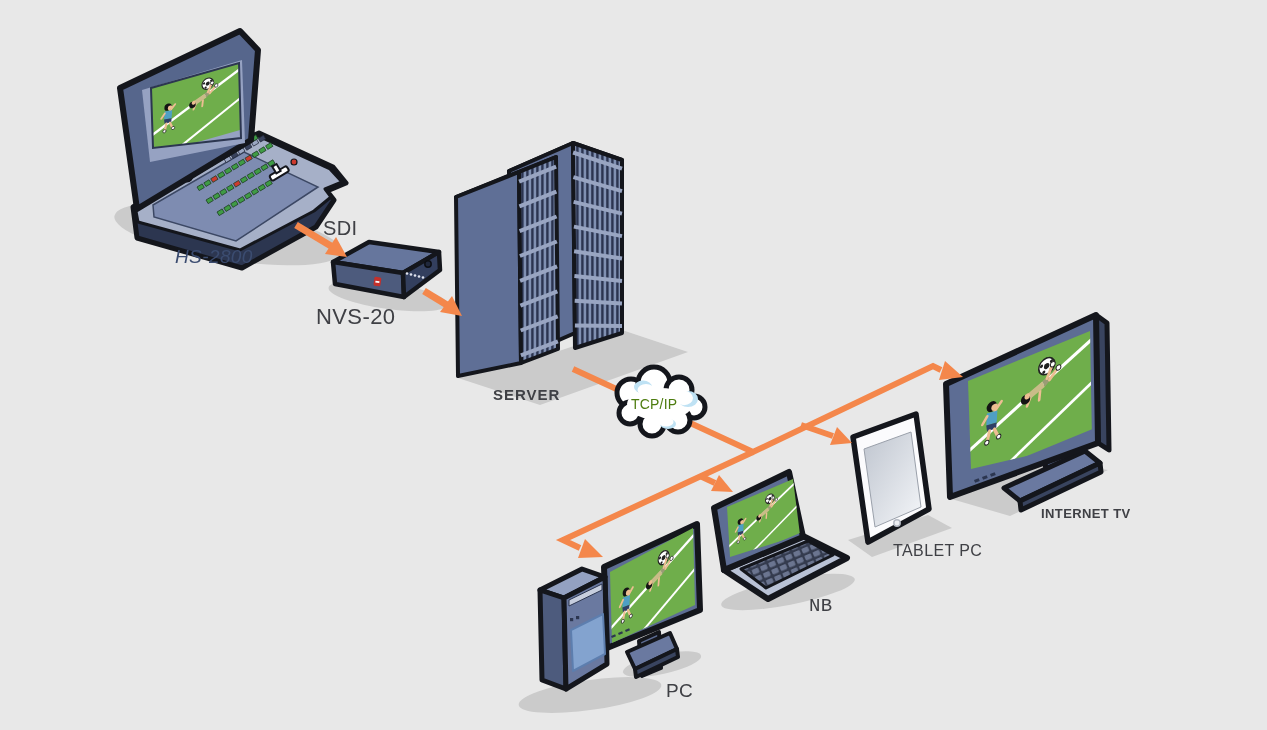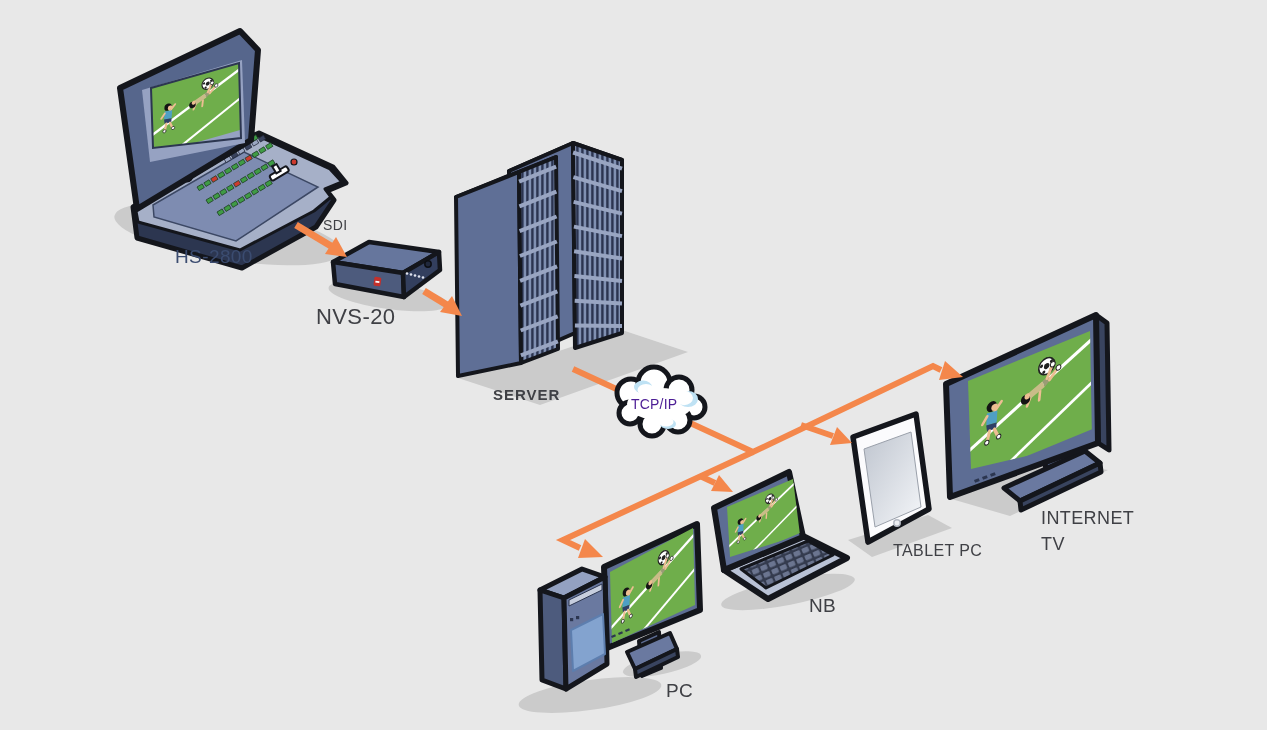--- a/index.html
+++ b/index.html
@@ -1,28 +1,28 @@
 <!DOCTYPE html>
 <html><head>
 <meta charset="utf-8">
 <style>
   html,body{margin:0;padding:0;background:#e8e8e8;}
   .stage{position:relative;width:1267px;height:730px;background:#e8e8e8;overflow:hidden;
          font-family:"Liberation Sans",sans-serif;}
   .stage svg{position:absolute;left:0;top:0;}
   .lbl{position:absolute;color:#3f4045;letter-spacing:.4px;white-space:nowrap;}
-  #lbl-hs2800{left:175px;top:246px;font-size:19px;color:#3b4c70;}
-  #lbl-sdi{left:323px;top:217px;font-size:14px;}
+  #lbl-hs2800{left:175px;top:246px;font-size:19px;color:#3b4c70;font-style:italic;}
+  #lbl-sdi{left:323px;top:217px;font-size:20px;}
   #lbl-nvs20{left:316px;top:304px;font-size:22px;}
   #lbl-server{left:493px;top:386px;font-size:15px;letter-spacing:1px;font-weight:bold;}
-  #lbl-tcpip{left:631px;top:396px;font-size:14px;color:#4c1d95;letter-spacing:.2px;}
+  #lbl-tcpip{left:631px;top:396px;font-size:14px;color:#4d7c0f;letter-spacing:.2px;}
   #lbl-pc{left:666px;top:680px;font-size:19px;}
-  #lbl-nb{left:809px;top:595px;font-size:19px;}
+  #lbl-nb{left:809px;top:595px;font-size:19px;font-family:Liberation Mono, monospace;}
   #lbl-tablet{left:893px;top:542px;font-size:16px;}
-  #lbl-tv{left:1041px;top:505px;font-size:18px;width:112px;white-space:normal;line-height:1.45;}
+  #lbl-tv{left:1041px;top:505px;font-size:13px;width:112px;white-space:normal;line-height:1.45;font-weight:bold;}
 </style>
 </head>
 <body>
 
 <div class="stage">
 <svg width="1267" height="730" viewBox="0 0 1267 730">
   <defs>
     <pattern id="slats" width="5" height="6" patternUnits="userSpaceOnUse">
       <rect width="5" height="6" fill="#8090b2"></rect>
       <rect x="1.2" width="2.4" height="6" fill="#2b3450"></rect>

